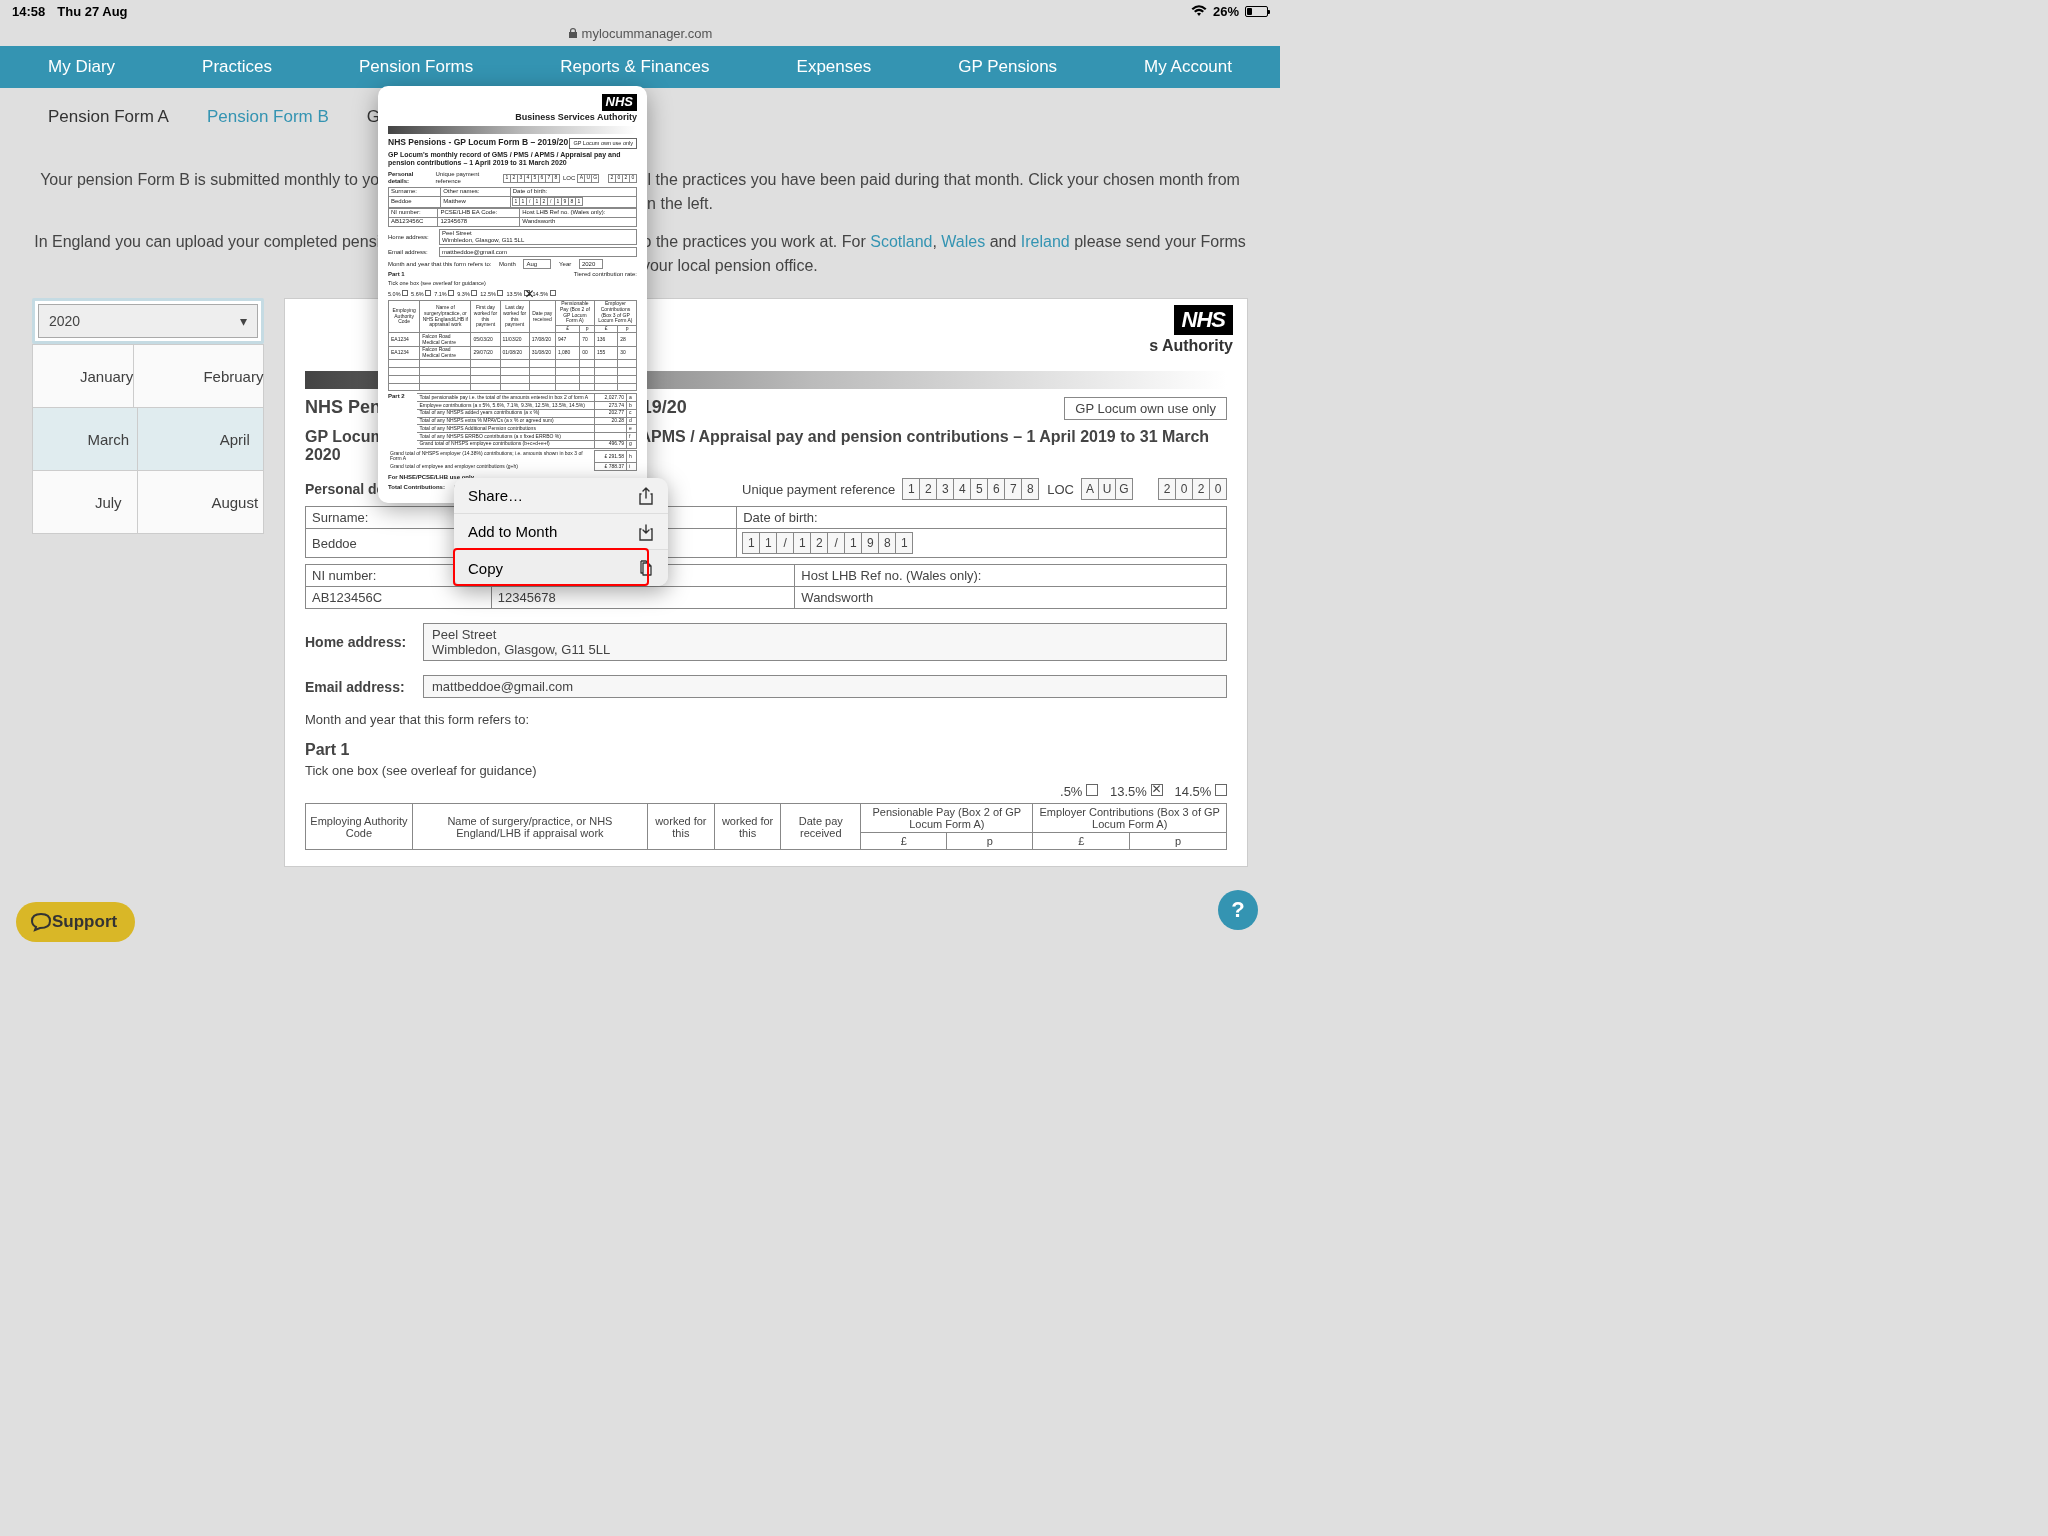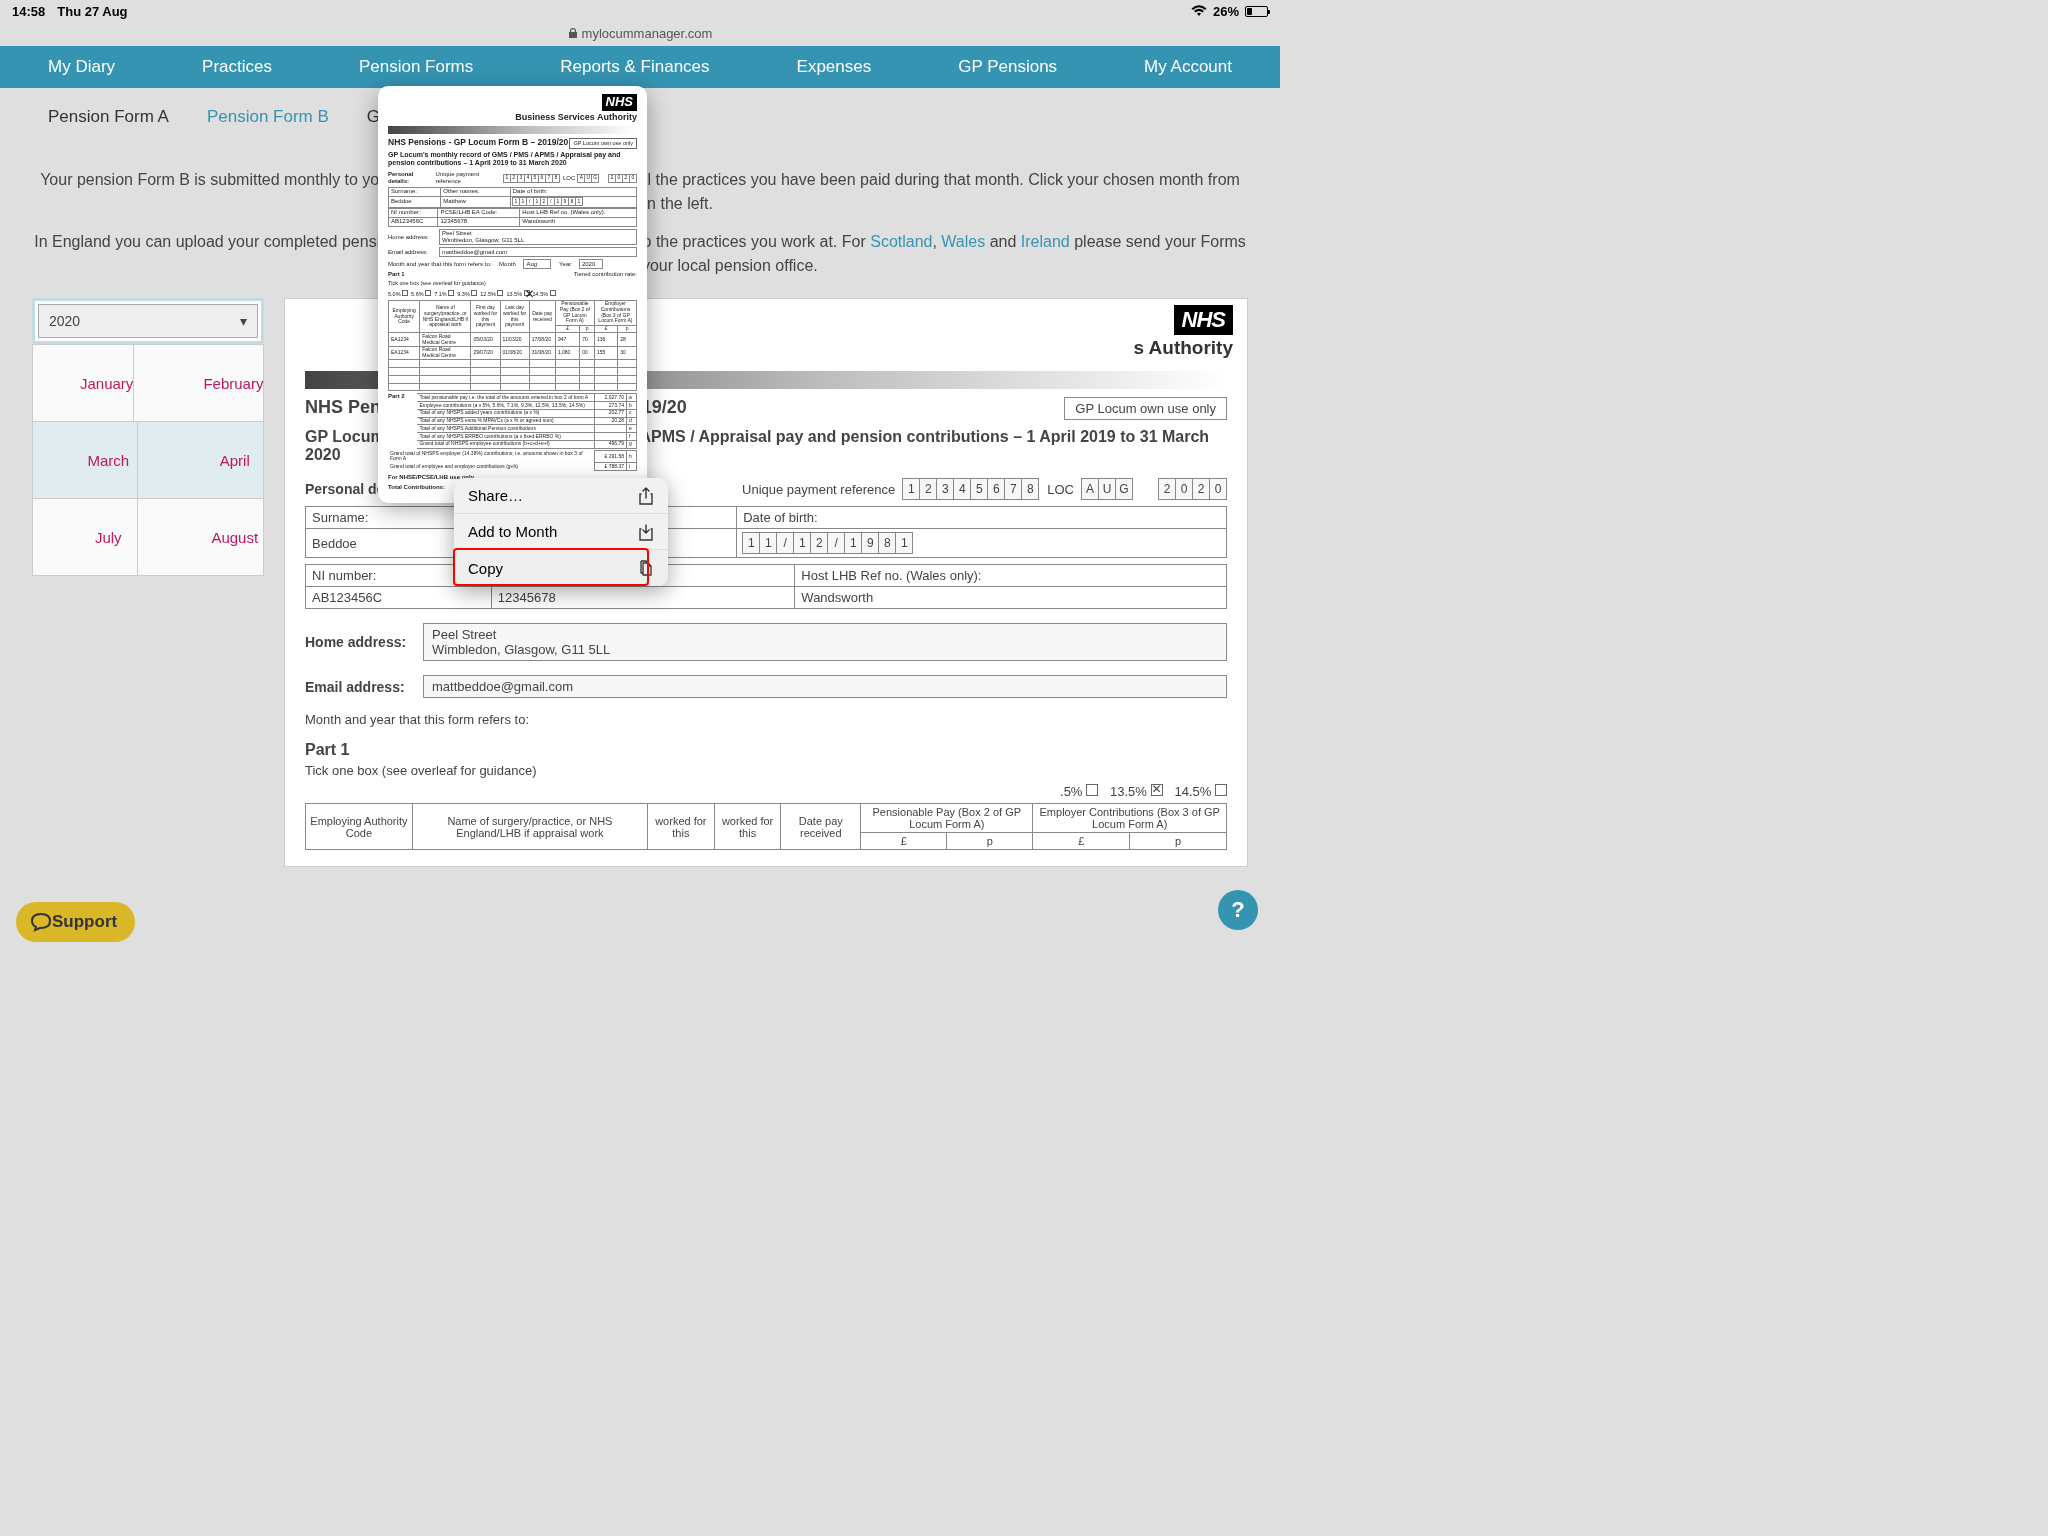--- a/index.html
+++ b/index.html
@@ -36,21 +36,21 @@
   
   
   .year-panel { width: 232px; flex-shrink: 0; }
   .year-select-wrap { border: 3px solid #c5dbe3; background: #fff; padding: 3px; border-radius: 2px; }
   .year-select { width: 100%; height: 34px; border: 1px solid #aaa; background: #eee; padding: 0 10px; font-size: 14px; display: flex; align-items: center; justify-content: space-between; }
   .months { border: 1px solid #ccc; }
   .month-row { display: flex; border-bottom: 1px solid #ccc; }
   .month-row:last-child { border-bottom: none; }
   .month-row:nth-child(odd) { background: #fafafa; }
   .month-row:nth-child(even) { background: #e0ecef; }
-  .month-cell { flex: 1; height: 76px; display: flex; align-items: center; justify-content: center; color: #be185d; font-size: 15px; border-right: 1px solid #ccc; cursor: pointer; margin-left: 47px; }
+  .month-cell { flex: 1; height: 62px; display: flex; align-items: center; justify-content: center; color: #404040; font-size: 15px; border-right: 1px solid #ccc; cursor: pointer; margin-left: 47px; }
   .month-cell:last-child { border-right: none; padding-left: 22px; }
   
   
   .form-panel { flex: 1; background: #fff; border: 1px solid #ccc; padding: 16px 20px; position: relative; overflow: hidden; }
   .form-panel .nhs-logo { position: absolute; top: 6px; right: 14px; text-align: right; }
   .nhs-box { background: #000; color: #fff; font-weight: bold; font-style: italic; font-size: 22px; padding: 2px 8px; display: inline-block; letter-spacing: -1px; }
   .nhs-sub { font-size: 17px; font-weight: 600; color: #333; margin-top: 2px; }
   .grad-bar { height: 18px; background: linear-gradient(90deg, #444, #bbb 55%, #fff); margin: 8px 0; }
   .form-h1 { font-size: 18px; font-weight: 700; margin-top: 6px; }
   .form-h2 { font-size: 16px; font-weight: 700; margin-top: 10px; }
@@ -173,21 +173,21 @@
         <div class="month-row">
             <div class="month-cell">July</div>
             <div class="month-cell">August</div>
           </div>
       </div>
     </div>
 
     <div class="form-panel">
       <div class="nhs-logo">
         <div class="nhs-box">NHS</div>
-        <div class="nhs-sub" style="font-size:19px;">s Authority</div>
+        <div class="nhs-sub" style="font-size:16px;">s Authority</div>
       </div>
       <div class="grad-bar" style="margin-top:56px;"></div>
       <div style="float:right;border:1px solid #888;padding:3px 10px;font-size:13px;">GP Locum own use only</div>
       <div class="form-h1"><span>NHS Pensions - GP Locum Form B – 2019/20</span></div>
       <div class="form-h2">GP Locum's monthly record of GMS / PMS / APMS / Appraisal pay and pension contributions – 1 April 2019 to 31 March 2020</div>
       <div class="form-row">
         <span class="lbl" style="width:130px;">Personal details:</span>
         <span style="margin-left:auto;font-size:13px;">Unique payment reference</span>
         <span class="char-boxes" id="upr-boxes">
             <span class="char-box">1</span>

